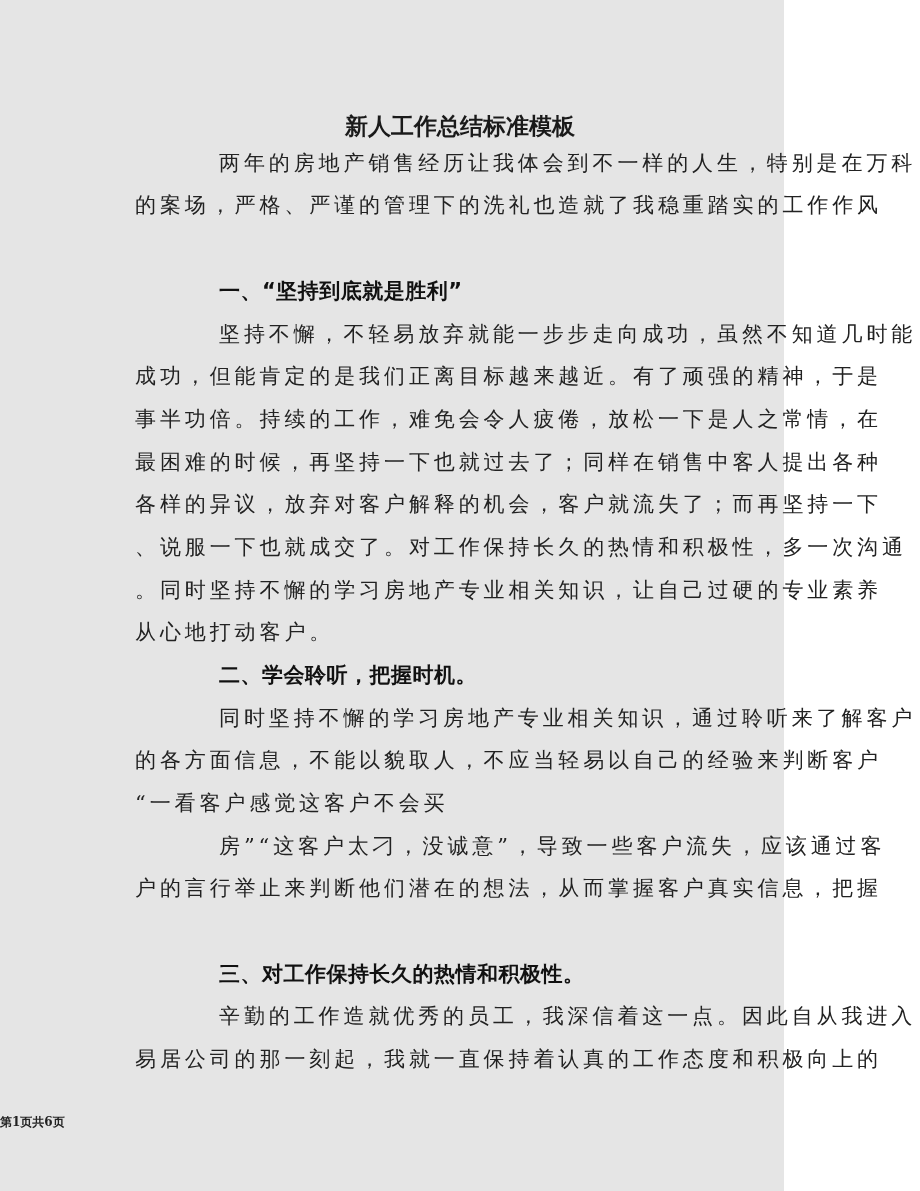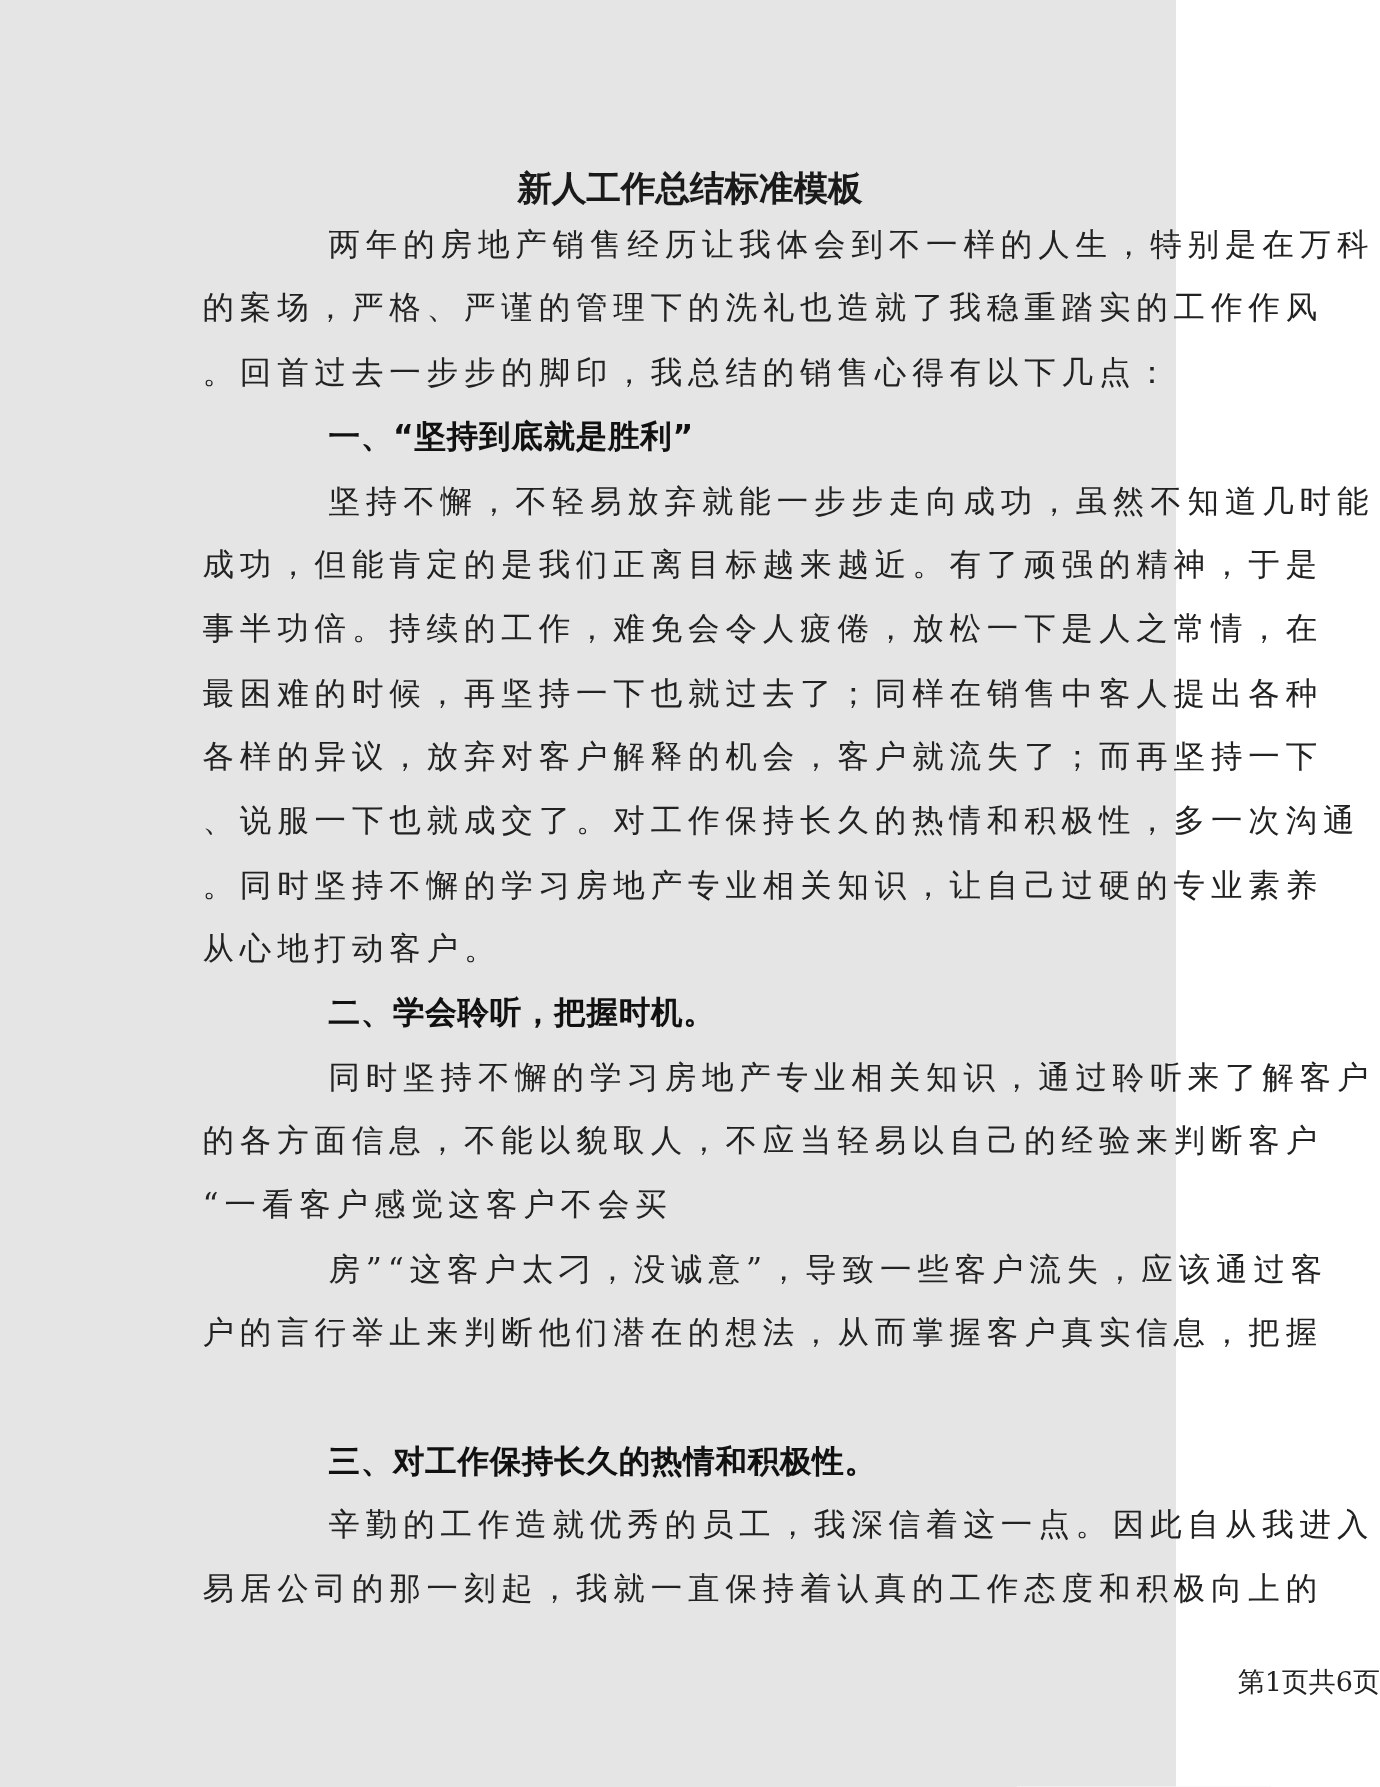--- a/index.html
+++ b/index.html
@@ -46,35 +46,35 @@
     .line.heading {
       font-weight: bold;
       font-family: "DejaVu Sans", "Liberation Sans", sans-serif;
       letter-spacing: 0.5px;
       color: #111;
     }
     .footer {
       position: absolute;
       left: 0; width: 920px;
       top: 1110px;
-      text-align: right;
-      font-size: 18px;
+      text-align: left;
+      font-size: 12px;
       line-height: 24px;
       color: #222;
+      font-weight: bold;
     }
   </style>
 </head>
 <body>
 
 <div class="page">
   <div class="title">新人工作总结标准模板</div>
 
   <div class="line indent" style="top:148px">两年的房地产销售经历让我体会到不一样的人生，特别是在万科</div>
   <div class="line" style="top:190px">的案场，严格、严谨的管理下的洗礼也造就了我稳重踏实的工作作风</div>
-  <div class="line" style="top:233px">。回首过去一步步的脚印，我总结的销售心得有以下几点：</div>
 
   <div class="line indent heading" style="top:276px">一、“坚持到底就是胜利”</div>
 
   <div class="line indent" style="top:319px">坚持不懈，不轻易放弃就能一步步走向成功，虽然不知道几时能</div>
   <div class="line" style="top:361px">成功，但能肯定的是我们正离目标越来越近。有了顽强的精神，于是</div>
   <div class="line" style="top:404px">事半功倍。持续的工作，难免会令人疲倦，放松一下是人之常情，在</div>
   <div class="line" style="top:447px">最困难的时候，再坚持一下也就过去了；同样在销售中客人提出各种</div>
   <div class="line" style="top:489px">各样的异议，放弃对客户解释的机会，客户就流失了；而再坚持一下</div>
   <div class="line" style="top:532px">、说服一下也就成交了。对工作保持长久的热情和积极性，多一次沟通</div>
   <div class="line" style="top:575px">。同时坚持不懈的学习房地产专业相关知识，让自己过硬的专业素养</div>

